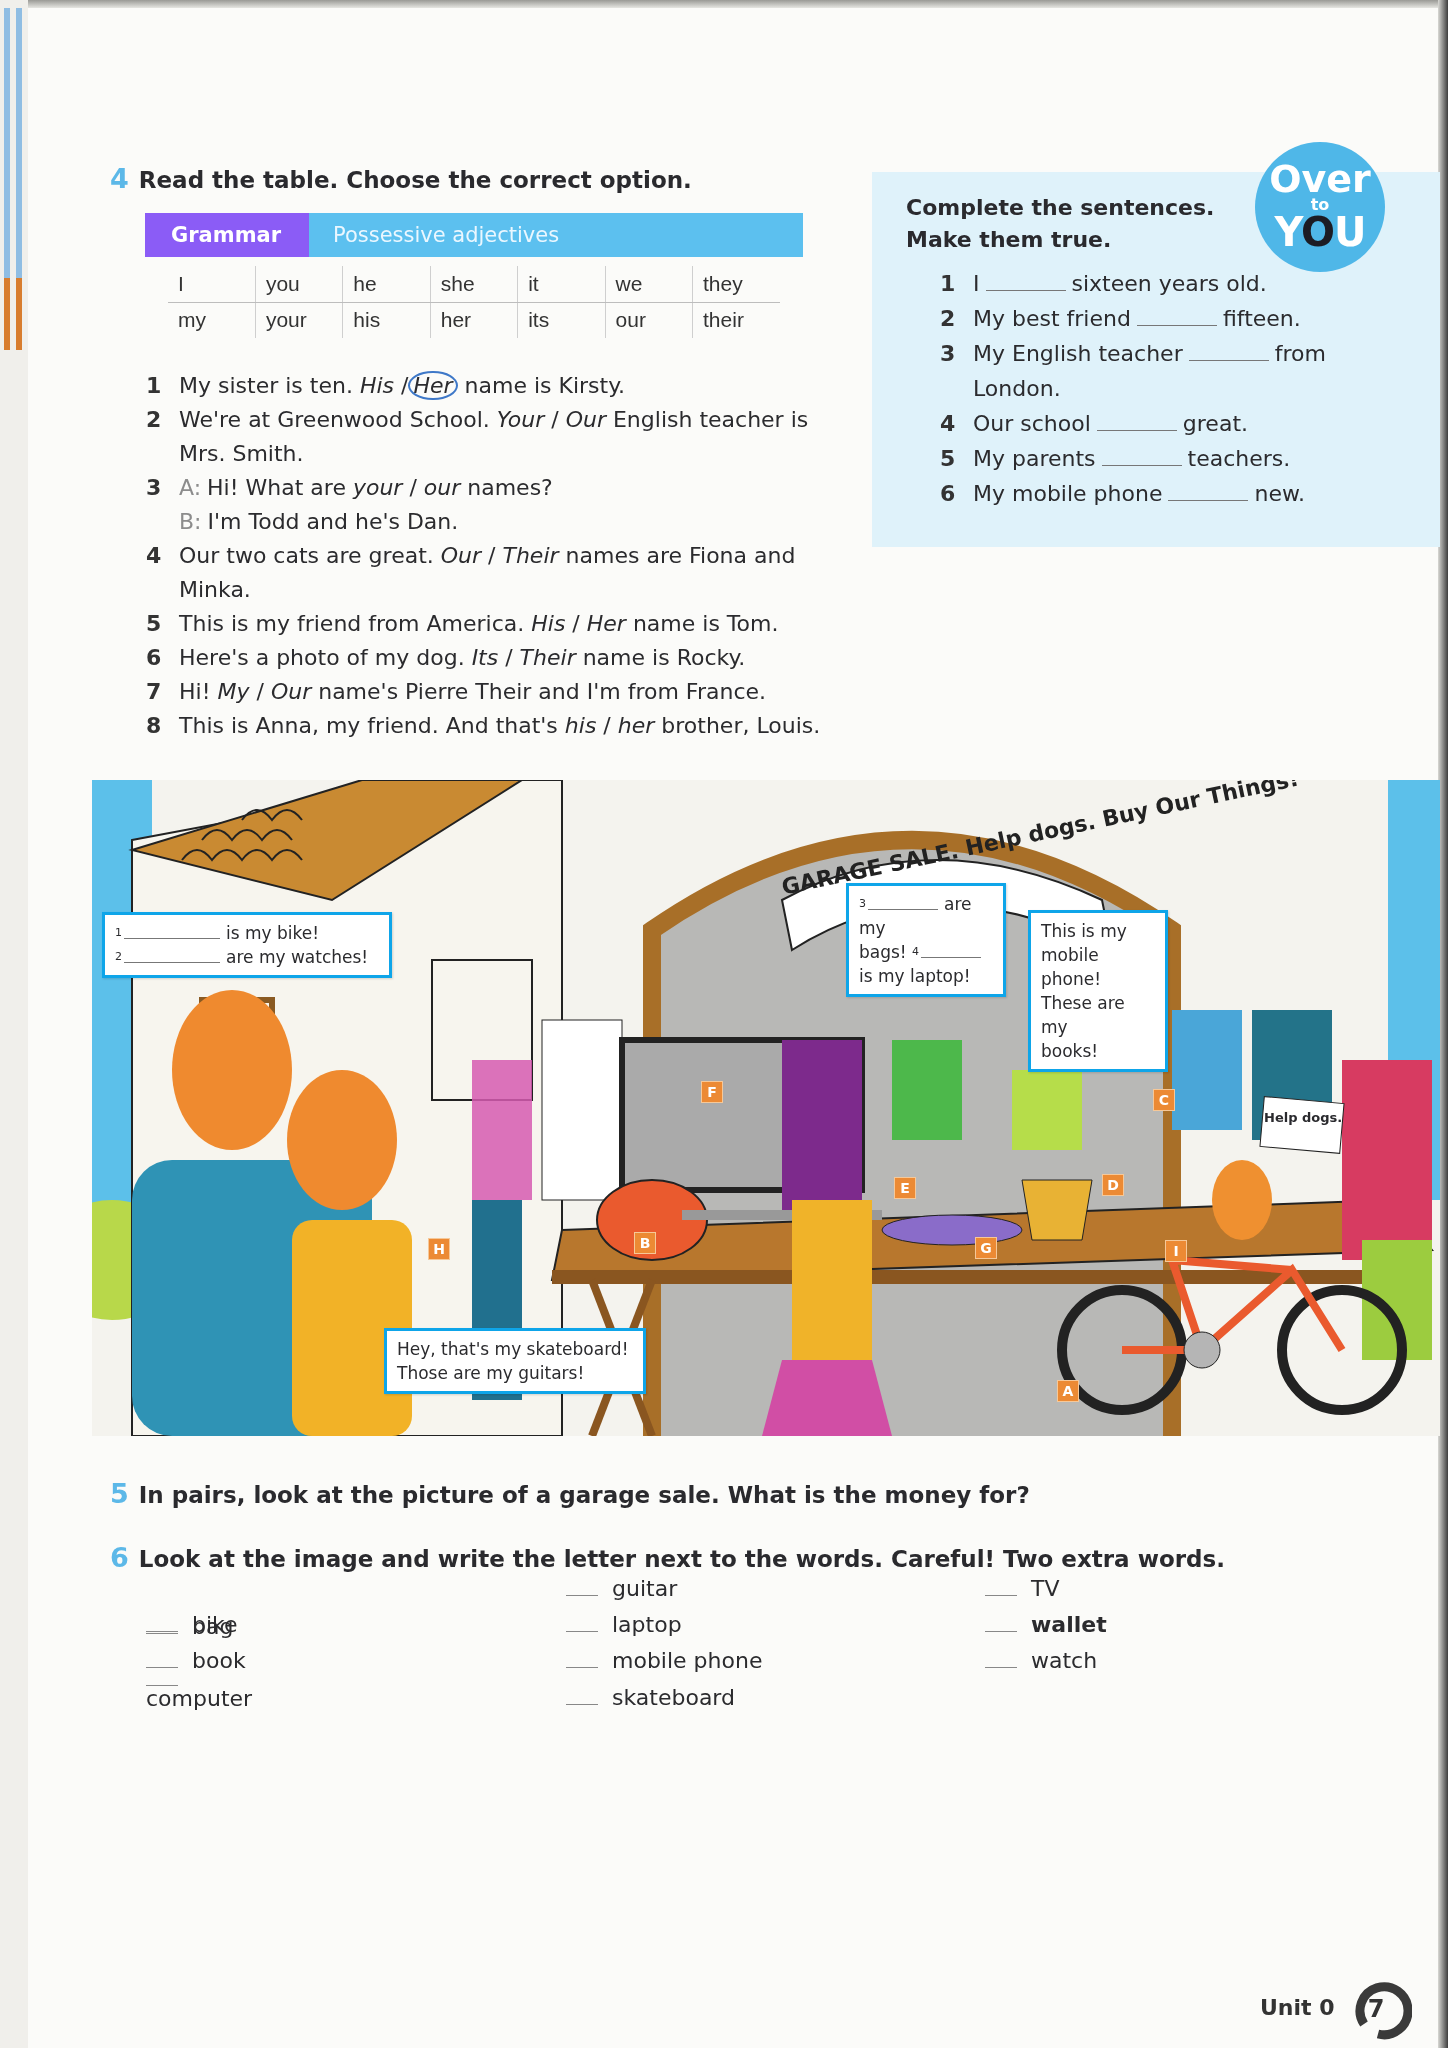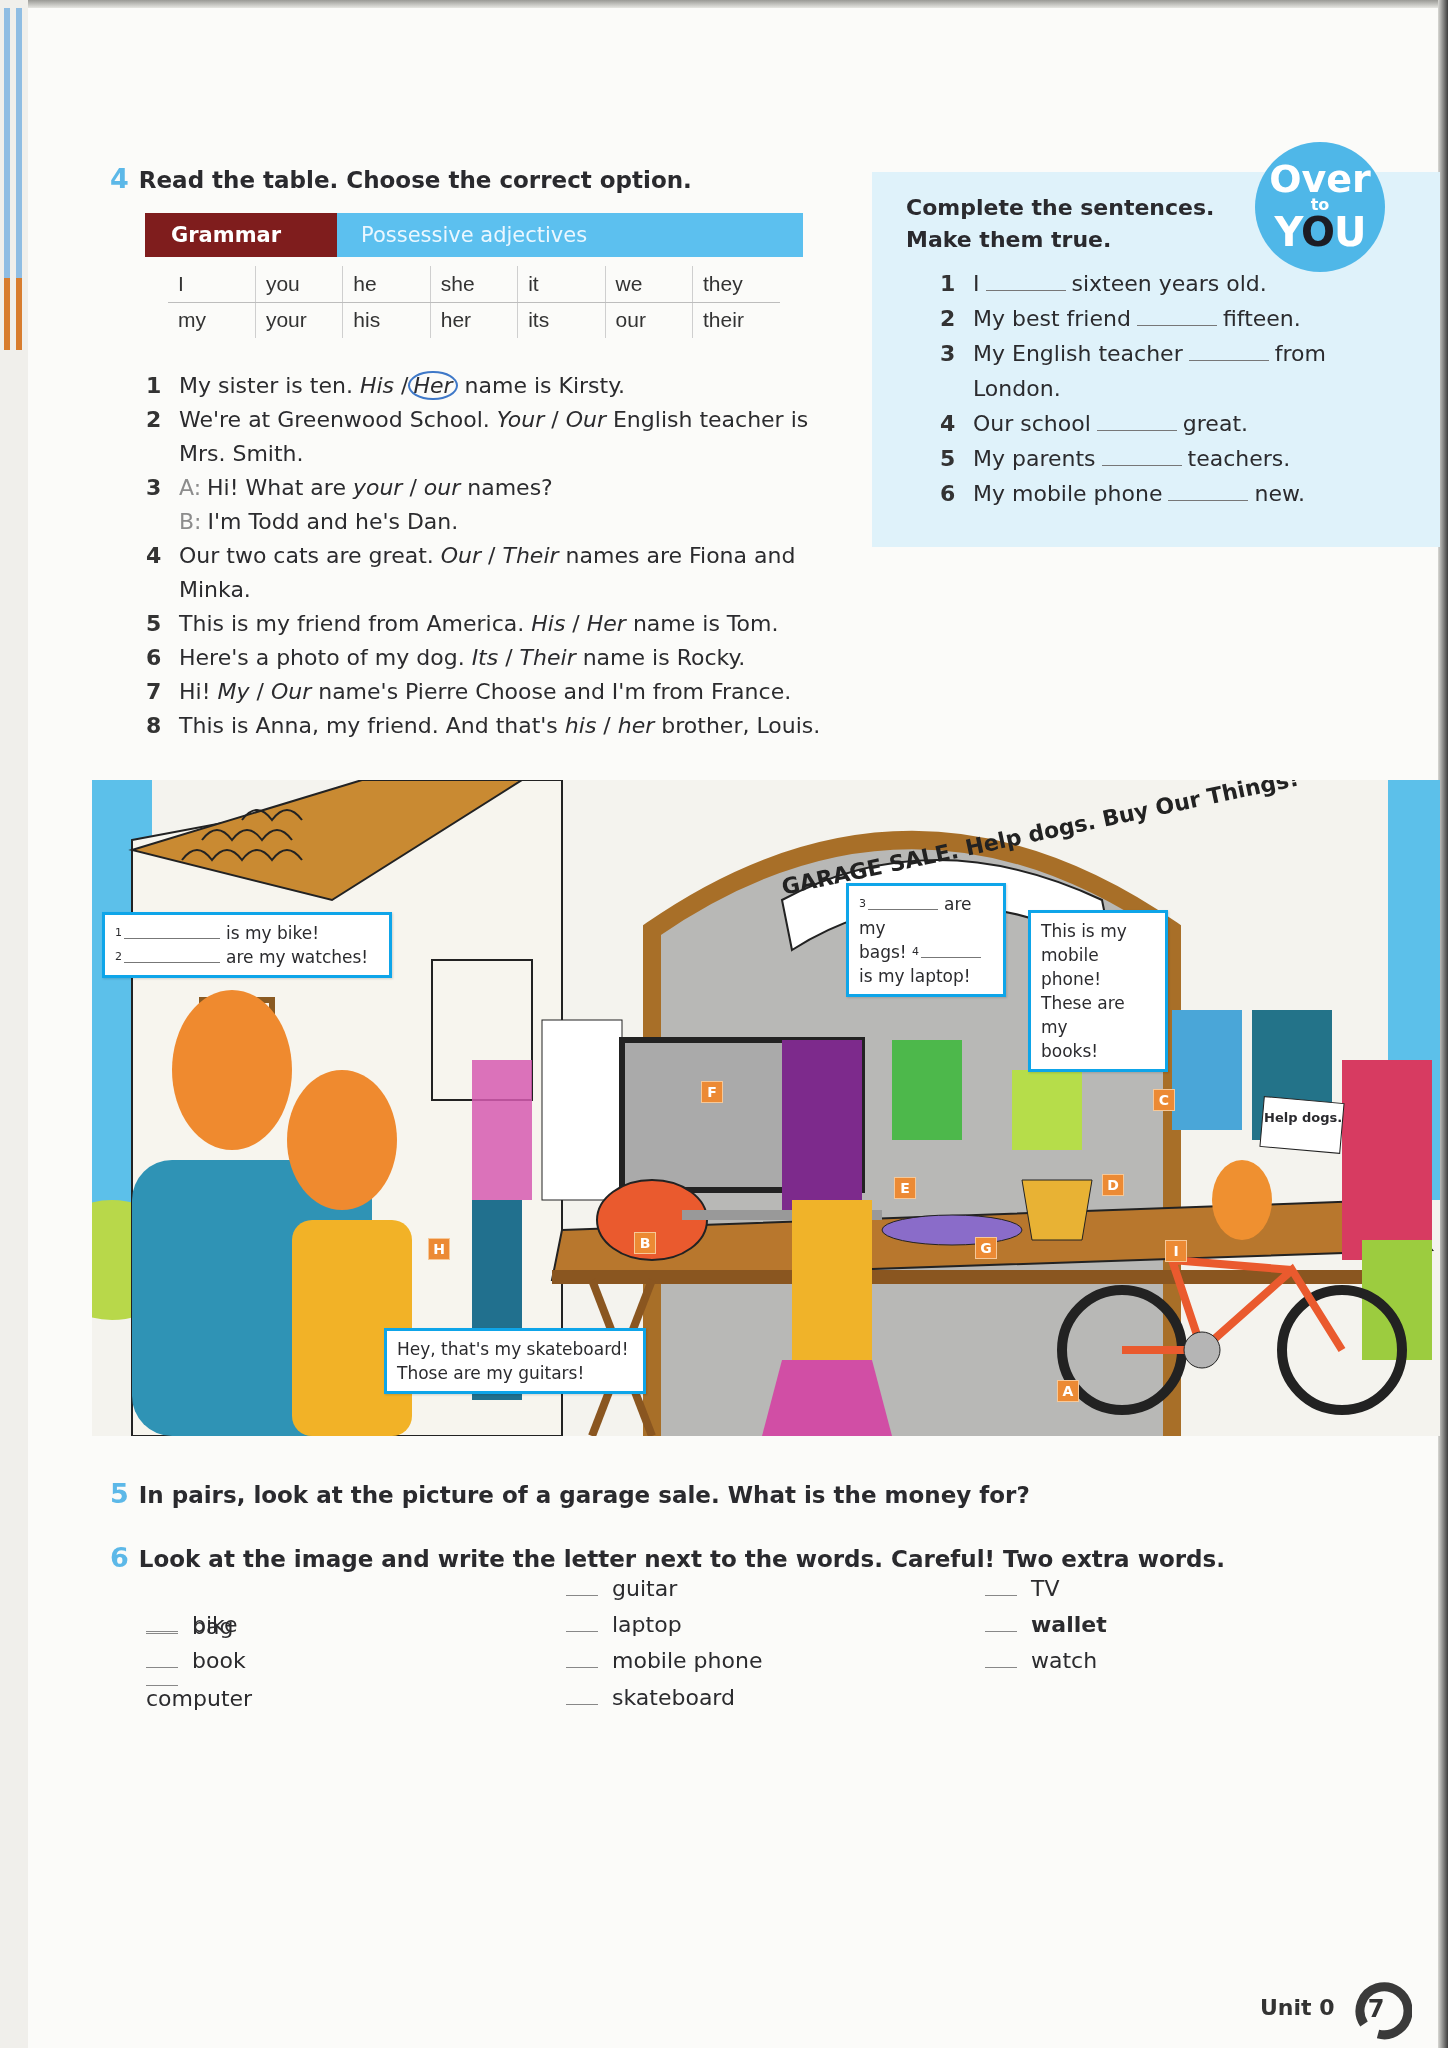--- a/index.html
+++ b/index.html
@@ -21,21 +21,21 @@
   .spine .s3 { left: 4px; top: 278px; height: 72px; background: #d87d2e; }
   .spine .s4 { left: 16px; top: 278px; height: 72px; background: #d87d2e; }
   .topedge { left: 0; top: 0; width: 1448px; height: 8px; background: linear-gradient(#9a9a96, #e6e6e2); }
   .rightedge { right: 0; top: 0; width: 10px; height: 2048px; background: linear-gradient(90deg, #d9d9d5, #3d3d3d); }
 
   .ex-num { color: #5cb8e8; font-weight: bold; font-size: 27px; }
   .ex-title { font-weight: bold; font-size: 23px; color: #2a2a2e; }
 
   
   .gram-bar { left: 145px; top: 213px; width: 658px; height: 44px; display: flex; }
-  .gram-tag { background: #7f1d1d; color: #fff; font-size: 21px; font-weight: bold; width: 192px; display: flex; align-items: center; padding-left: 26px; }
+  .gram-tag { background: #8b5cf6; color: #fff; font-size: 21px; font-weight: bold; width: 164px; display: flex; align-items: center; padding-left: 26px; }
   .gram-sub { background: #5cc0ef; color: #eaf7ff; font-size: 21px; flex: 1; display: flex; align-items: center; padding-left: 24px; }
   .gram-table { left: 168px; top: 266px; width: 612px; border-collapse: collapse; font-size: 21px; font-family: "Liberation Sans Narrow", "Liberation Sans", sans-serif; }
   .gram-table td { height: 36px; padding-left: 10px; border-left: 1px solid #cfcfcf; width: 87px; color: #333; }
   .gram-table td:first-child { border-left: none; }
   .gram-table tr:first-child td { border-bottom: 1px solid #bdbdbd; }
 
   
   .list { font-size: 22px; line-height: 34px; color: #2b2b2e; }
   .list .row { display: flex; }
   .list .n { width: 33px; font-weight: bold; flex-shrink: 0; color: #333; }
@@ -150,21 +150,21 @@
   <div class="row">
     <span class="n">5</span>
     <span><span>This is my friend from America. </span><em>His</em><span> / </span><em>Her</em><span> name is Tom.</span></span>
   </div>
   <div class="row">
     <span class="n">6</span>
     <span><span>Here's a photo of my dog. </span><em>Its</em><span> / </span><em>Their</em><span> name is Rocky.</span></span>
   </div>
   <div class="row">
     <span class="n">7</span>
-    <span><span>Hi! </span><em>My</em><span> / </span><em>Our</em><span> name's Pierre Choose and I'm from France.</span></span>
+    <span><span>Hi! </span><em>My</em><span> / </span><em>Our</em><span> name's Pierre Their and I'm from France.</span></span>
   </div>
   <div class="row">
     <span class="n">8</span>
     <span><span>This is Anna, my friend. And that's </span><em>his</em><span> / </span><em>her</em><span> brother, Louis.</span></span>
   </div>
 </div>
 
 <div class="abs oty-box"></div>
 <div class="abs oty-badge">
   <div class="over">Over</div>

